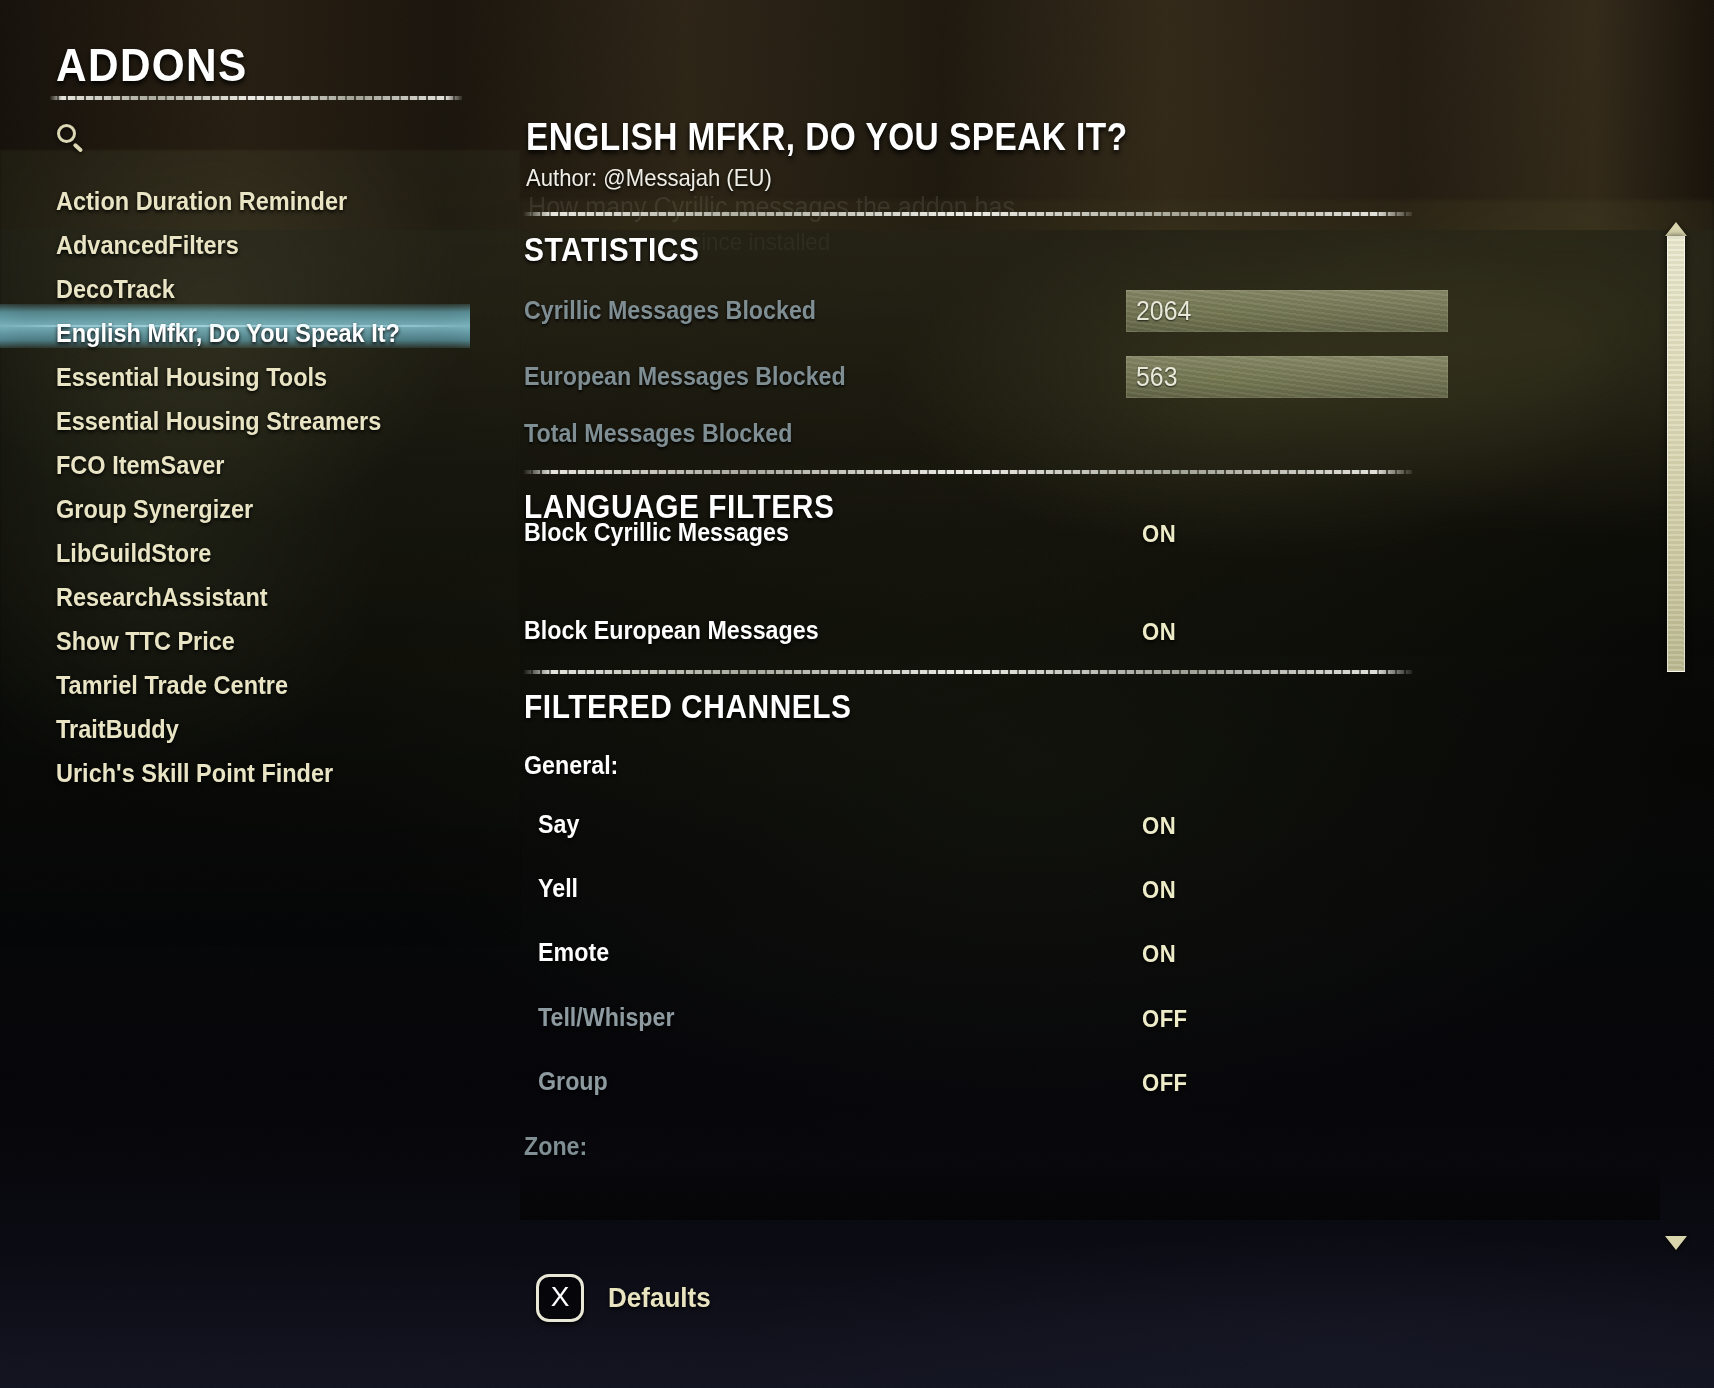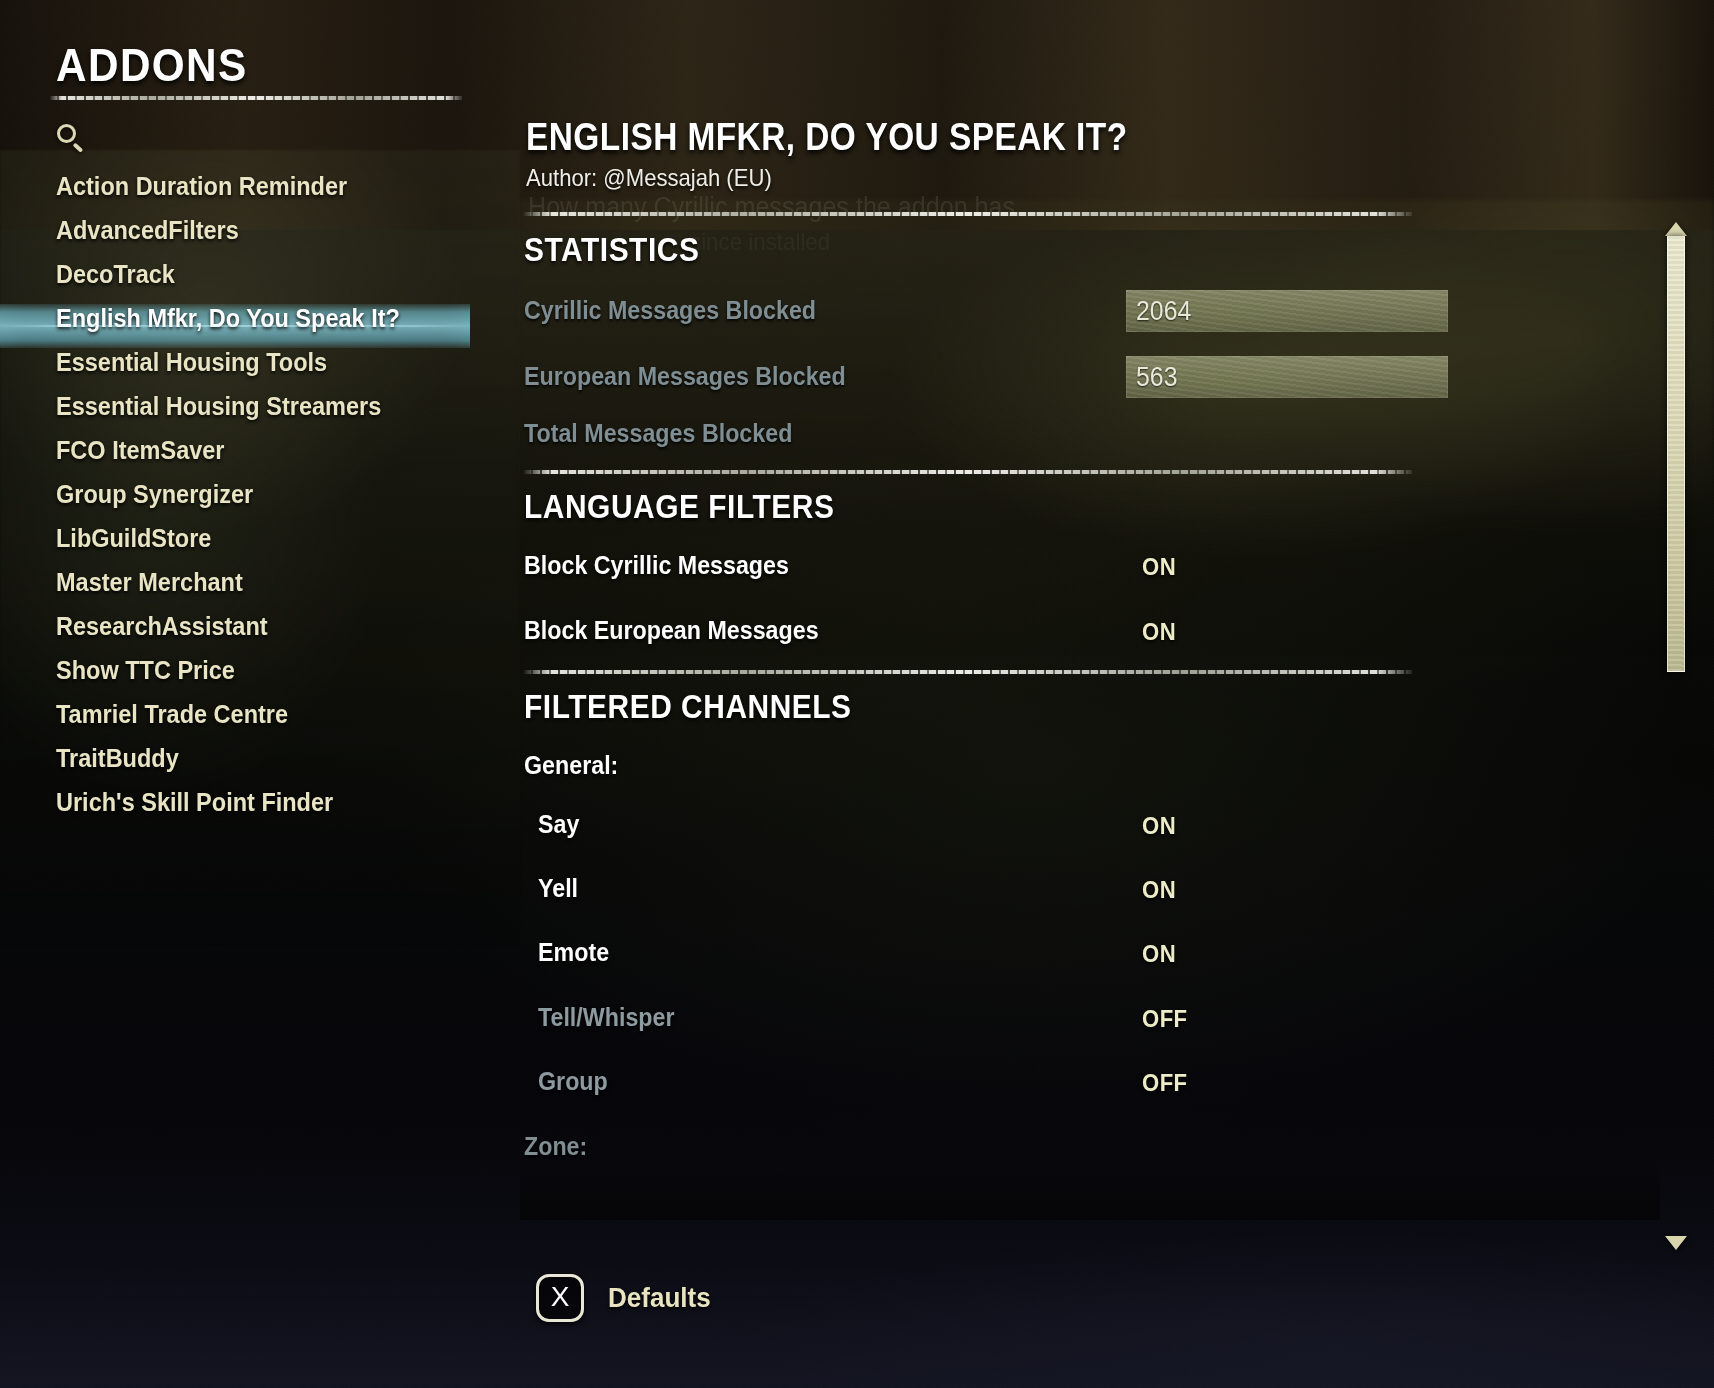--- a/index.html
+++ b/index.html
@@ -133,21 +133,21 @@
     width: 11px; height: 3.5px; border-radius: 2px;
     background: #dcd8b4;
     transform: rotate(42deg);
     transform-origin: left center;
   }
 
   #addon-list { left: 0px; top: 172px; width: 470px; }
   .addon-item {
     height: 44px;
     display: flex;
-    align-items: flex-start;
+    align-items: flex-end;
     padding-left: 56px;
     font-size: 25px;
     font-weight: 700;
     color: #e8e4c4;
     text-shadow: 0 2px 4px rgba(0,0,0,.95);
     transform-origin: left center;
     white-space: nowrap;
     position: relative;
   }
   .addon-item span { transform: scaleX(0.94); transform-origin: left center; display: inline-block; }
@@ -372,23 +372,20 @@
     <div class="addon-item">
       <span>FCO ItemSaver</span>
     </div>
     <div class="addon-item">
       <span>Group Synergizer</span>
     </div>
     <div class="addon-item">
       <span>LibGuildStore</span>
     </div>
     <div class="addon-item">
-      <span>Master Merchant</span>
-    </div>
-    <div class="addon-item">
       <span>ResearchAssistant</span>
     </div>
     <div class="addon-item">
       <span>Show TTC Price</span>
     </div>
     <div class="addon-item">
       <span>Tamriel Trade Centre</span>
     </div>
     <div class="addon-item">
       <span>TraitBuddy</span>
@@ -420,21 +417,21 @@
     <span class="stat-val">563</span>
   </span>
 </div>
 <div class="ui stat-row" style="top:419px">
   <span class="stat-label">Total Messages Blocked</span>
 </div>
 
 <div class="ui divider rule-main" style="top:470px"></div>
 <div class="ui sec-title sec-h" style="top:487px">LANGUAGE FILTERS</div>
 
-<div class="ui tog-row" style="top:551px">
+<div class="ui tog-row" style="top:518px">
   <span class="tog-label">Block Cyrillic Messages</span>
   <span class="tog-val">ON</span>
 </div>
 <div class="ui tog-row" style="top:616px">
   <span class="tog-label">Block European Messages</span>
   <span class="tog-val">ON</span>
 </div>
 
 <div class="ui divider rule-main" style="top:670px"></div>
 <div class="ui sec-title sec-h" style="top:687px">FILTERED CHANNELS</div>

